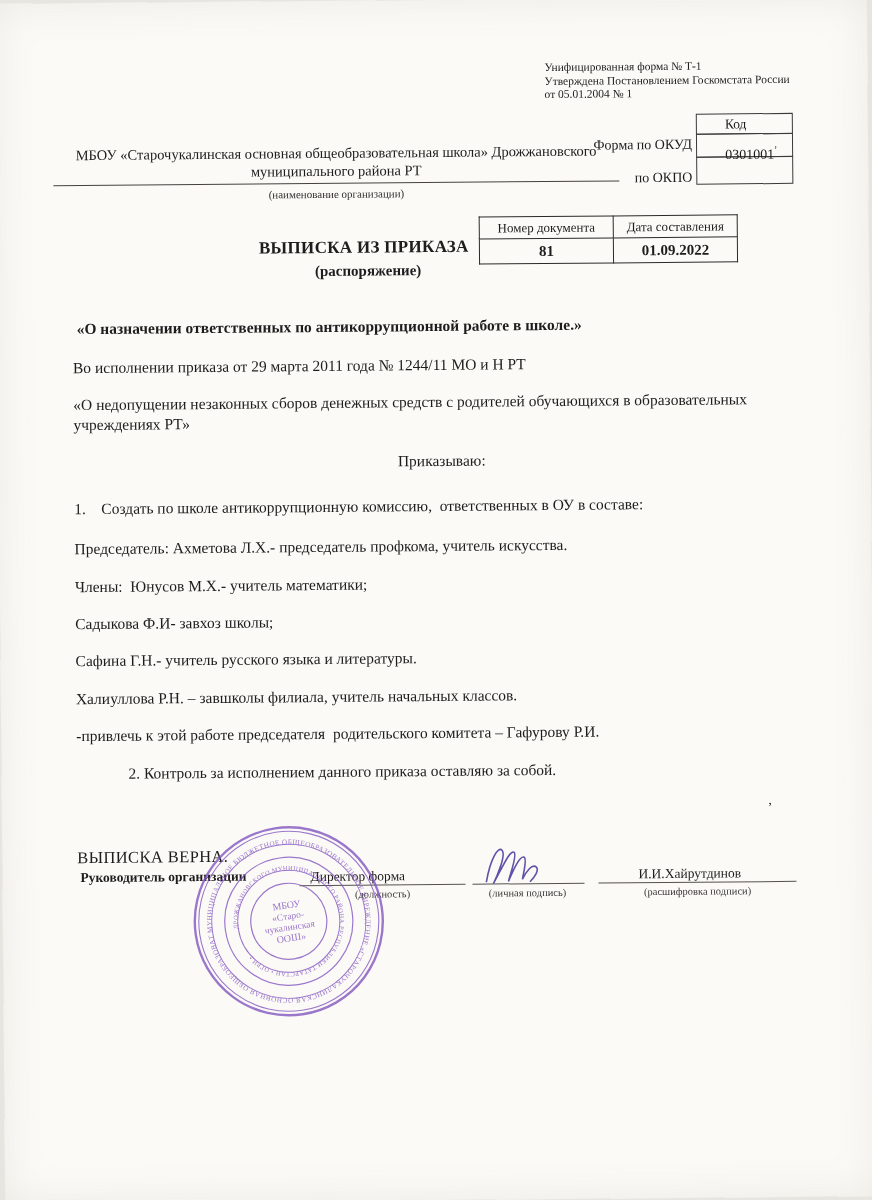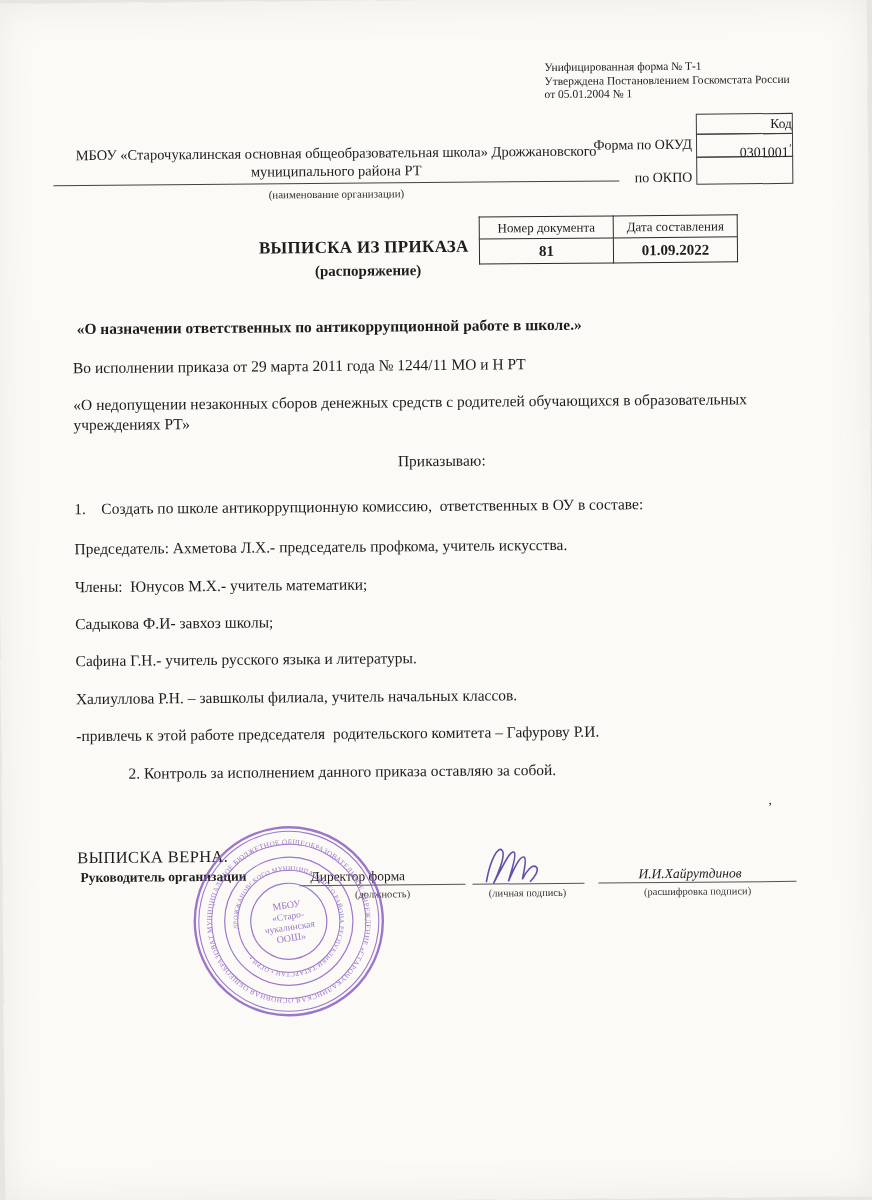--- a/index.html
+++ b/index.html
@@ -22,24 +22,24 @@
   
   .form-note {
     position: absolute; left: 549px; top: 62px;
     font-size: 11.5px; line-height: 13.5px; width: 290px;
   }
 
   
   .code-col { position: absolute; left: 700px; top: 117px; width: 97px; }
   .code-cell {
     border: 1px solid #3c3a3a; margin-top: -1px;
-    text-align: right; font-size: 13.5px;
+    text-align: left; font-size: 13.5px; padding-left: 28px;
   }
   .cc-head { height: 21px; line-height: 20px; }
-  .cc-okud { height: 24px; line-height: 27px; font-size: 14px; }
+  .cc-okud { height: 24px; line-height: 32px; font-size: 14px; }
   .cc-okpo { height: 28px; }
   .tick { font-size: 10px; vertical-align: super; }
 
   .okud-label, .okpo-label {
     position: absolute; left: 540px; width: 156px;
     text-align: right; font-size: 14px;
   }
   .okud-label { top: 139px; }
   .okpo-label { top: 172px; }
 
@@ -97,21 +97,21 @@
   
   .verified {
     position: absolute; left: 75px; top: 845px;
     font-size: 16.5px; letter-spacing: 0.4px; z-index: 2;
   }
   .head-label {
     position: absolute; left: 78px; top: 867px;
     font-size: 13.5px; font-weight: bold; z-index: 2;
   }
   .pos-value { position: absolute; left: 308px; top: 868px; font-size: 13.5px; z-index: 2; }
-  .name-value { position: absolute; left: 636px; top: 868px; font-size: 13.5px; z-index: 2; font-style: italic; }
+  .name-value { position: absolute; left: 636px; top: 868px; font-size: 13.5px; z-index: 2; }
   .sig-line { position: absolute; top: 884px; border-top: 1px solid #555150; z-index: 2; }
   .sl-1 { left: 297px; width: 166px; }
   .sl-2 { left: 470px; width: 112px; }
   .sl-3 { left: 596px; width: 198px; }
   .sig-caption {
     position: absolute; top: 888px; text-align: center;
     font-size: 10.5px; color: #3a3736; z-index: 2;
   }
   .sc-1 { left: 297px; width: 166px; }
   .sc-2 { left: 455px; width: 140px; }

